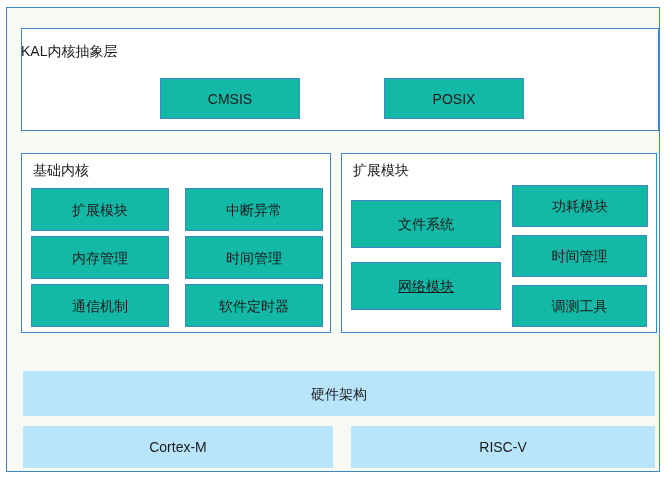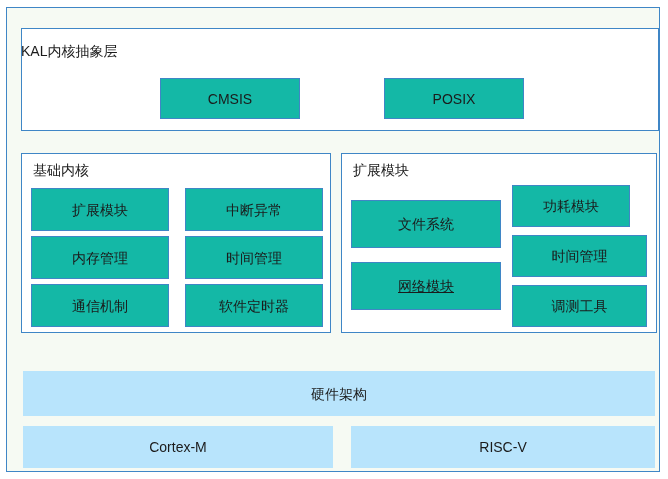--- a/index.html
+++ b/index.html
@@ -106,21 +106,21 @@
   #box-memory     { left: 24px;  top: 228px; width: 138px; height: 43px; }
   #box-time       { left: 178px; top: 228px; width: 138px; height: 43px; }
   #box-ipc        { left: 24px;  top: 276px; width: 138px; height: 43px; }
   #box-swtimer    { left: 178px; top: 276px; width: 138px; height: 43px; }
 
   
   #ext-panel      { left: 334px; top: 145px; width: 316px; height: 180px; }
   #ext-caption    { left: 346px; top: 155px; }
   #box-fs         { left: 344px; top: 192px; width: 150px; height: 48px; }
   #box-net        { left: 344px; top: 254px; width: 150px; height: 48px; text-decoration: underline; }
-  #box-power      { left: 505px; top: 177px; width: 118px; height: 42px; }
+  #box-power      { left: 505px; top: 177px; width: 136px; height: 42px; }
   #box-dynlink    { left: 505px; top: 227px; width: 135px; height: 42px; }
   #box-debug      { left: 505px; top: 277px; width: 135px; height: 42px; }
 
   
   #hw-arch        { left: 16px;  top: 355px; width: 632px; height: 45px; }
   #hw-cortex      { left: 16px;  top: 410px; width: 310px; height: 42px; }
   #hw-riscv       { left: 344px; top: 410px; width: 304px; height: 42px; }
 </style>
 </head>
 <body>

